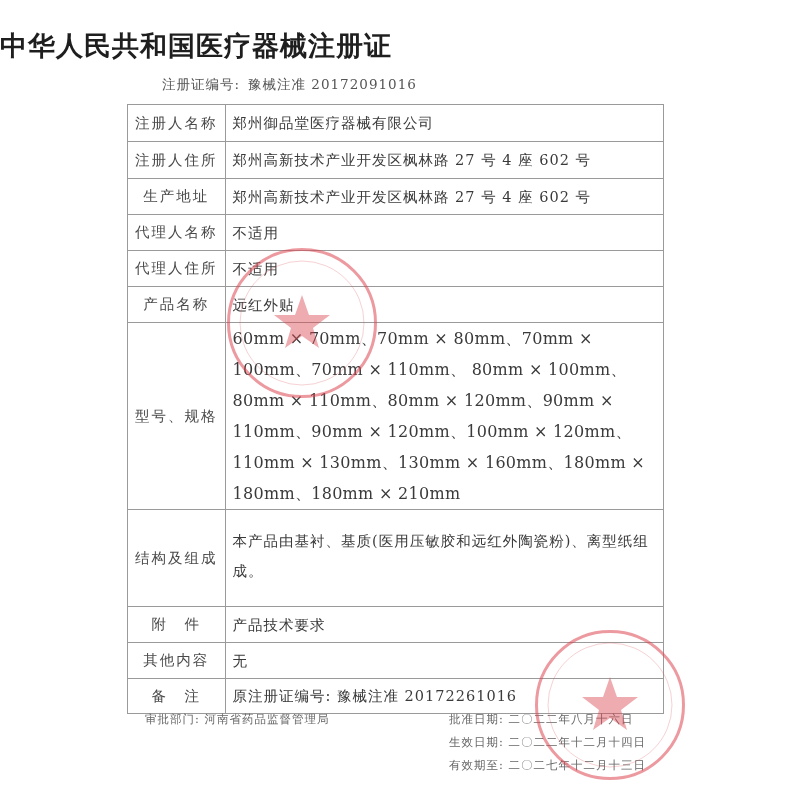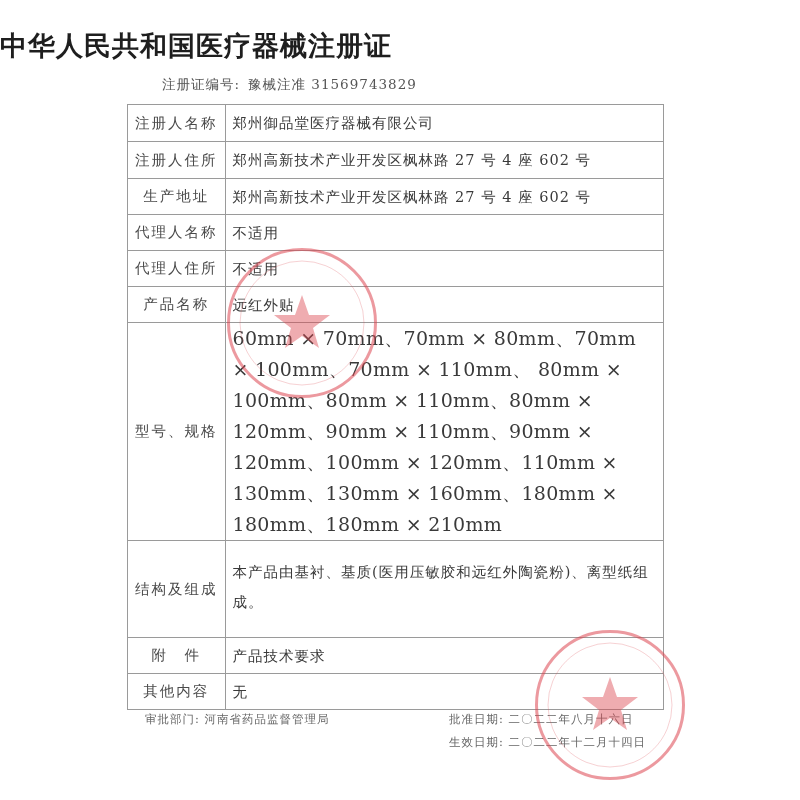--- a/index.html
+++ b/index.html
@@ -54,21 +54,21 @@
       width: 80px;
       text-align: center;
       letter-spacing: 2px;
       color: #4a4a4a;
       white-space: nowrap;
     }
     table.reg td.value {
       letter-spacing: 1px;
       line-height: 30px;
     }
-    .spec { line-height: 31px !important; font-size: 19px; letter-spacing: 0.3px !important; }
+    .spec { line-height: 31px !important; font-size: 16px; letter-spacing: 0.3px !important; }
     .footer-left {
       position: absolute;
       left: 145px;
       top: 712px;
       font-size: 11.5px;
       color: #666666;
       letter-spacing: 1px;
     }
     .footer-right {
       position: absolute;
@@ -92,21 +92,21 @@
     .stamp svg { position: absolute; left: 0; top: 0; }
     .stamp1 { left: 227px; top: 248px; }
     .stamp2 { left: 535px; top: 630px; }
   </style>
 </head>
 <body>
 
 <div class="title">中华人民共和国医疗器械注册证</div>
 
 <div class="cert-no">
-  <span>注册证编号:</span><span>豫械注准 31569743829</span>
+  <span>注册证编号:</span><span>豫械注准 20172091016</span>
 </div>
 
 <table class="reg">
   <tbody>
       <tr style="height:37px">
     <td class="label">注册人名称</td>
     <td class="value">郑州御品堂医疗器械有限公司</td>
   </tr>
   <tr style="height:37px">
     <td class="label">注册人住所</td>
@@ -137,28 +137,33 @@
     <td class="value" style="vertical-align:top;padding-top:16px;">本产品由基衬、基质(医用压敏胶和远红外陶瓷粉)、离型纸组成。</td>
   </tr>
   <tr style="height:36px">
     <td class="label">附　件</td>
     <td class="value">产品技术要求</td>
   </tr>
   <tr style="height:36px">
     <td class="label">其他内容</td>
     <td class="value">无</td>
   </tr>
+  <tr style="height:35px">
+    <td class="label">备　注</td>
+    <td class="value">原注册证编号: 豫械注准 20172261016</td>
+  </tr>
 </tbody>
   </table>
 
 <div class="footer-left">审批部门: 河南省药品监督管理局</div>
 
 <div class="footer-right">
   <div>批准日期: 二〇二二年八月十六日</div>
   <div>生效日期: 二〇二二年十二月十四日</div>
+  <div>有效期至: 二〇二七年十二月十三日</div>
 </div>
 
 <div class="stamp stamp1">
   <svg width="144" height="144" viewBox="0 0 144 144">
     <circle cx="72" cy="72" r="62" fill="none" stroke="rgba(220,70,80,0.25)" stroke-width="1"></circle>
     <polygon points="72,44 79,64 100,64 83,77 89,97 72,85 55,97 61,77 44,64 65,64" fill="rgba(220,70,80,0.45)"></polygon>
   </svg>
 </div>
 
 <div class="stamp stamp2">

